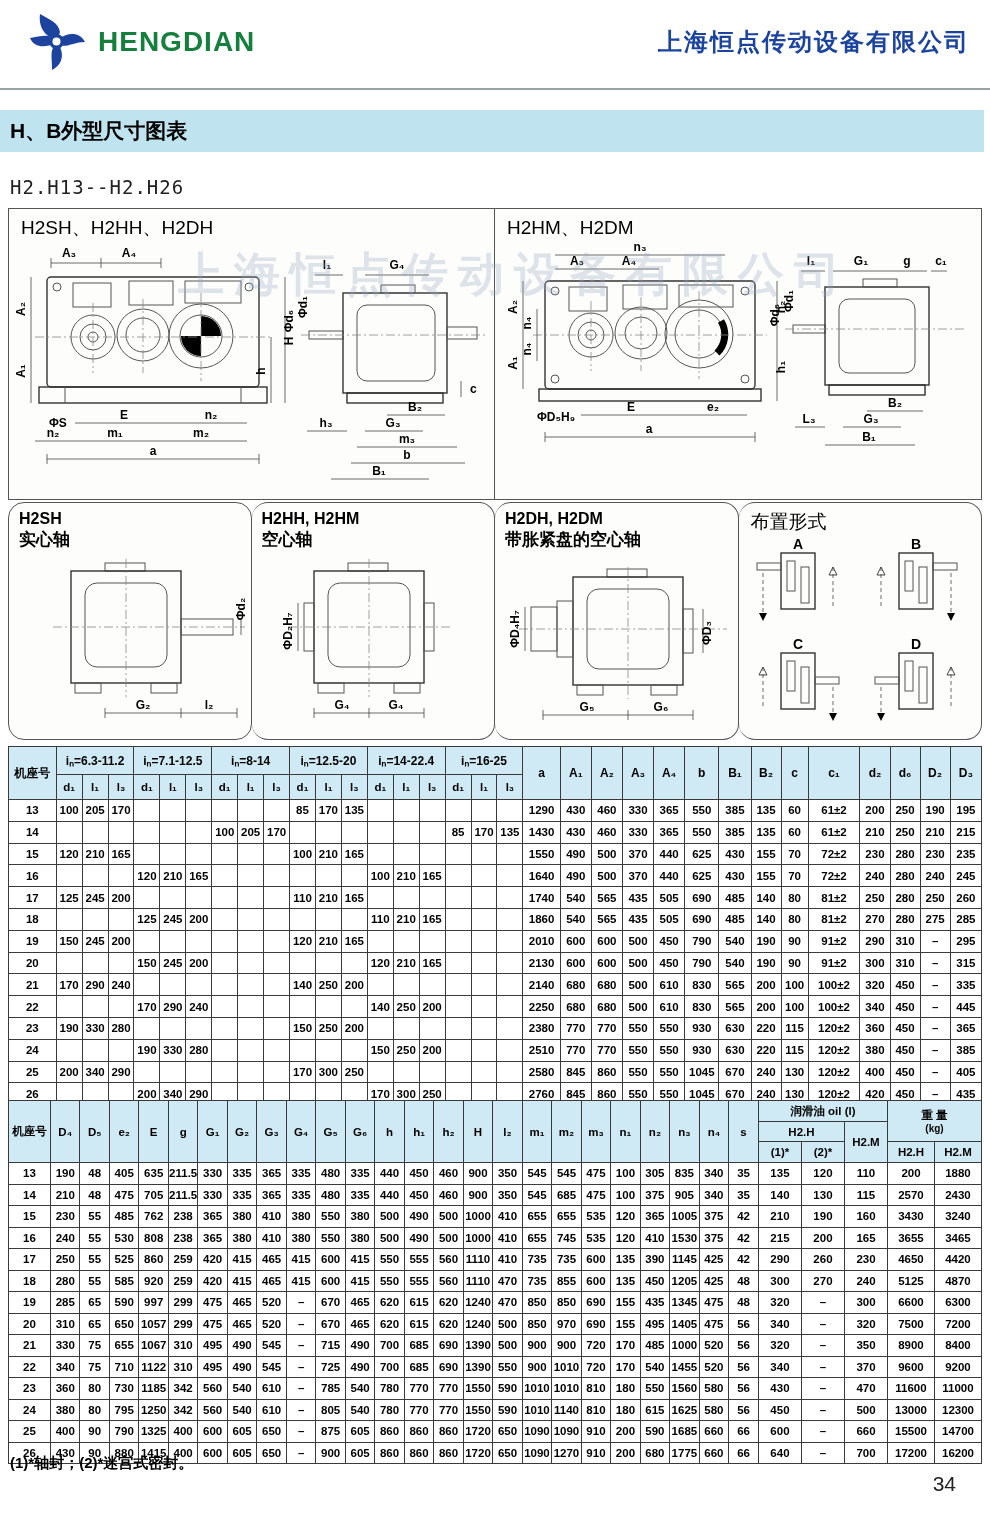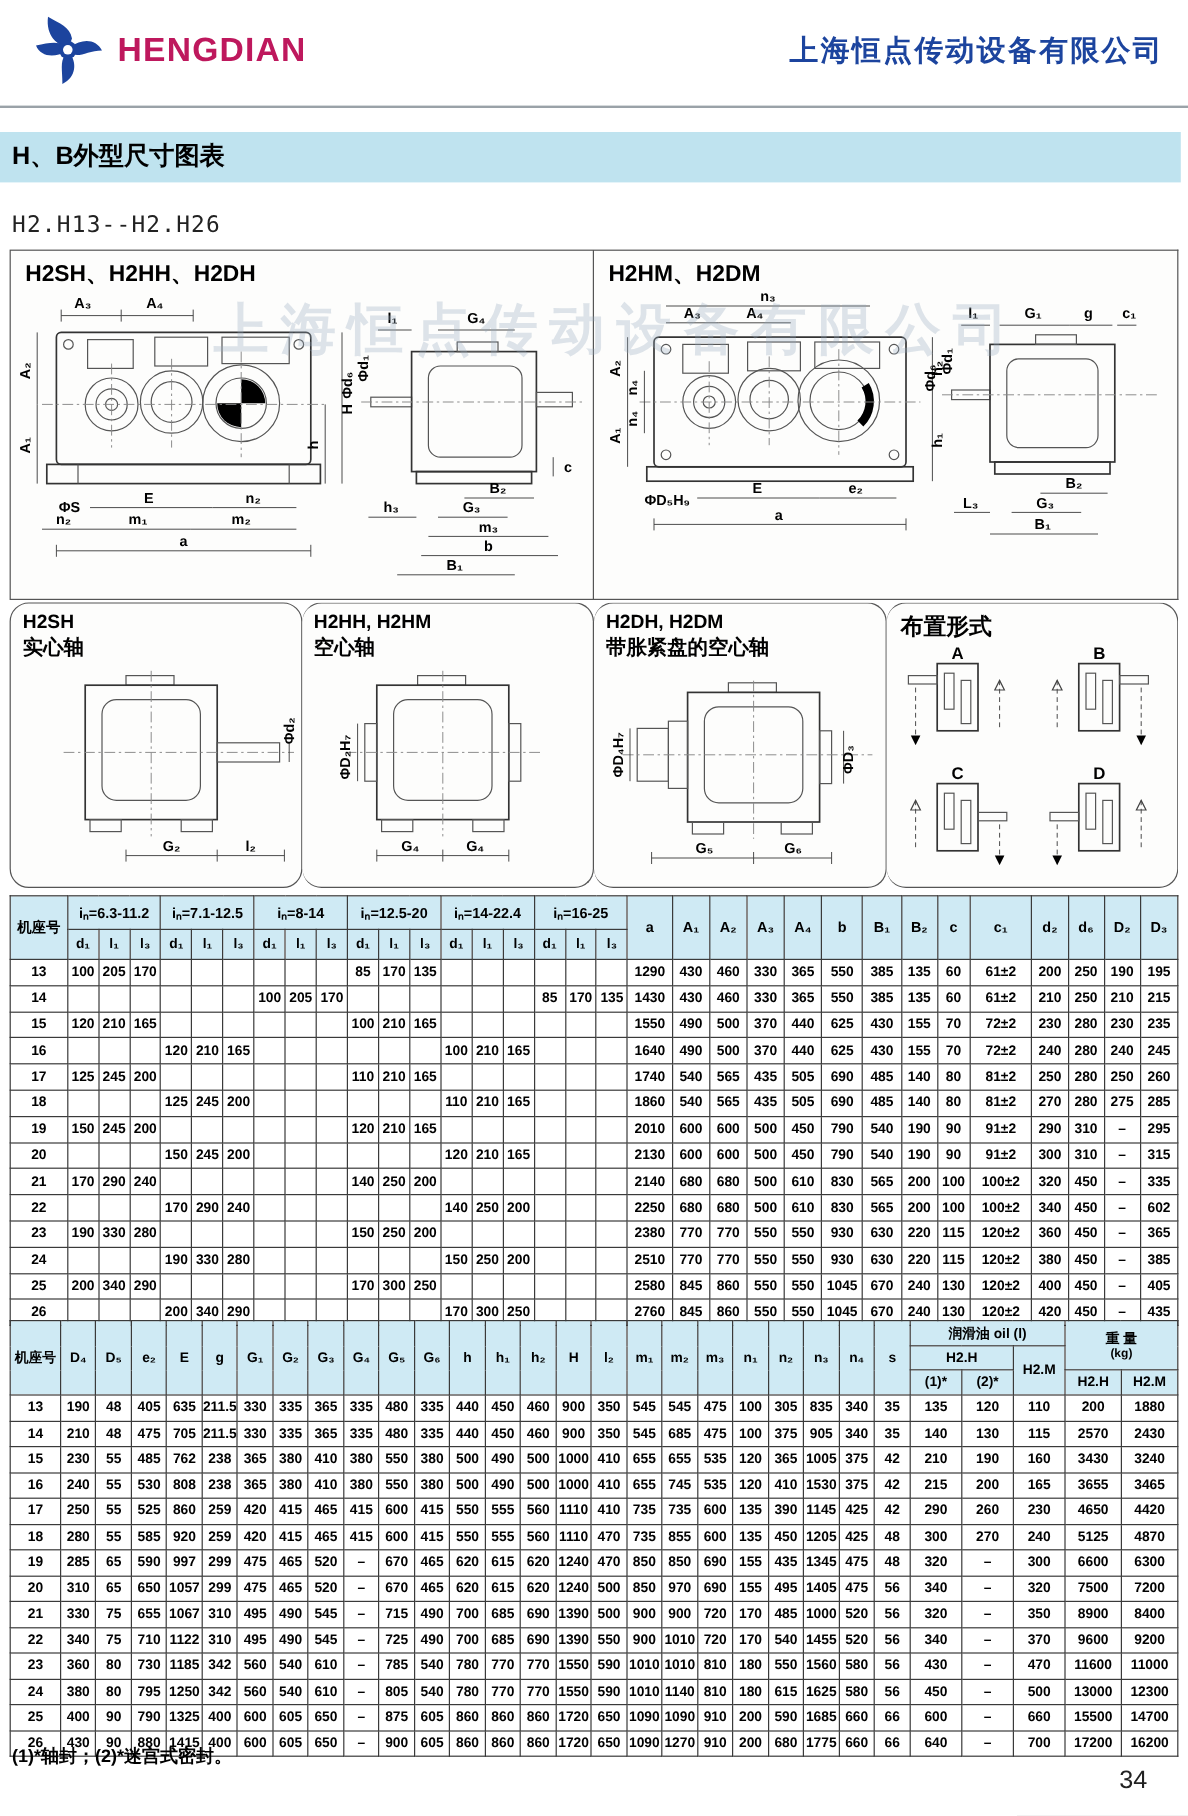--- a/index.html
+++ b/index.html
@@ -1,36 +1,36 @@
 <!DOCTYPE html>
 <html><head>
 <meta charset="utf-8">
 <style>
   html,body{margin:0;padding:0;background:#e8e8e8;}
   .page{position:relative;width:990px;height:1513px;background:#fff;margin:0 auto;
         font-family:"Liberation Sans",sans-serif;color:#111;overflow:hidden;}
   
   .hdr{position:absolute;top:0;left:0;right:0;height:88px;}
   .logo-wrap{position:absolute;left:28px;top:10px;display:flex;align-items:center;gap:12px;}
-  .logo-text{font-size:28px;font-weight:bold;color:#be185d;letter-spacing:1px;}
+  .logo-text{font-size:28px;font-weight:bold;color:#15803d;letter-spacing:1px;}
   .company{position:absolute;right:20px;top:26px;font-size:24px;font-weight:bold;color:#1c449e;letter-spacing:2px;}
   .hdr-rule{position:absolute;top:88px;left:0;right:0;height:2px;background:#9aa2a8;}
   
   .banner{position:absolute;top:110px;left:0;right:6px;height:42px;background:#bfe3ef;
           font-size:21px;font-weight:600;line-height:42px;padding-left:10px;color:#000;}
   .subtitle{position:absolute;top:176px;left:10px;font-family:"DejaVu Sans Mono",monospace;
             font-size:19px;color:#222;letter-spacing:1px;}
   
   .draw-top{position:absolute;top:208px;left:8px;right:8px;height:292px;display:flex;}
   .draw-mid{position:absolute;top:502px;left:8px;right:8px;height:238px;display:flex;}
   .panel{position:relative;border:1px solid #555;background:#fdfdfc;box-sizing:border-box;}
   .p-top{width:50%;}
   .p-mid{width:25%;border-radius:16px;}
   .panel + .panel{border-left:none;}
-  .p-title{position:absolute;top:6px;left:12px;font-size:19px;font-weight:bold;color:#000;z-index:2;}
+  .p-title{position:absolute;top:6px;left:12px;font-size:19px;font-weight:normal;color:#000;z-index:2;}
   .p-title-s{position:absolute;top:6px;left:10px;font-size:16px;font-weight:bold;color:#000;line-height:1.25;z-index:2;}
   .p-sub{font-size:17px;font-weight:bold;}
   .watermark{position:absolute;top:36px;left:170px;font-size:46px;font-weight:bold;
              color:rgba(150,170,190,0.30);letter-spacing:10px;white-space:nowrap;z-index:3;pointer-events:none;}
   svg.tech{position:absolute;left:0;bottom:0;}
   .ln{stroke:#555;fill:none;stroke-width:1;}
   .ln2{stroke:#333;fill:none;stroke-width:1.4;}
   .cl{stroke:#888;fill:none;stroke-width:0.8;stroke-dasharray:9 3 2 3;}
   .dim{stroke:#444;fill:none;stroke-width:0.8;}
   text.dlbl{font-size:12px;fill:#000;font-weight:bold;font-family:"Liberation Sans",sans-serif;}
@@ -835,21 +835,21 @@
           <td>500</td>
           <td>610</td>
           <td>830</td>
           <td>565</td>
           <td>200</td>
           <td>100</td>
           <td>100±2</td>
           <td>340</td>
           <td>450</td>
           <td>–</td>
-          <td>602</td>
+          <td>445</td>
         </tr>
         <tr>
           <td>23</td>
           <td>190</td>
           <td>330</td>
           <td>280</td>
           <td></td>
           <td></td>
           <td></td>
           <td></td>

